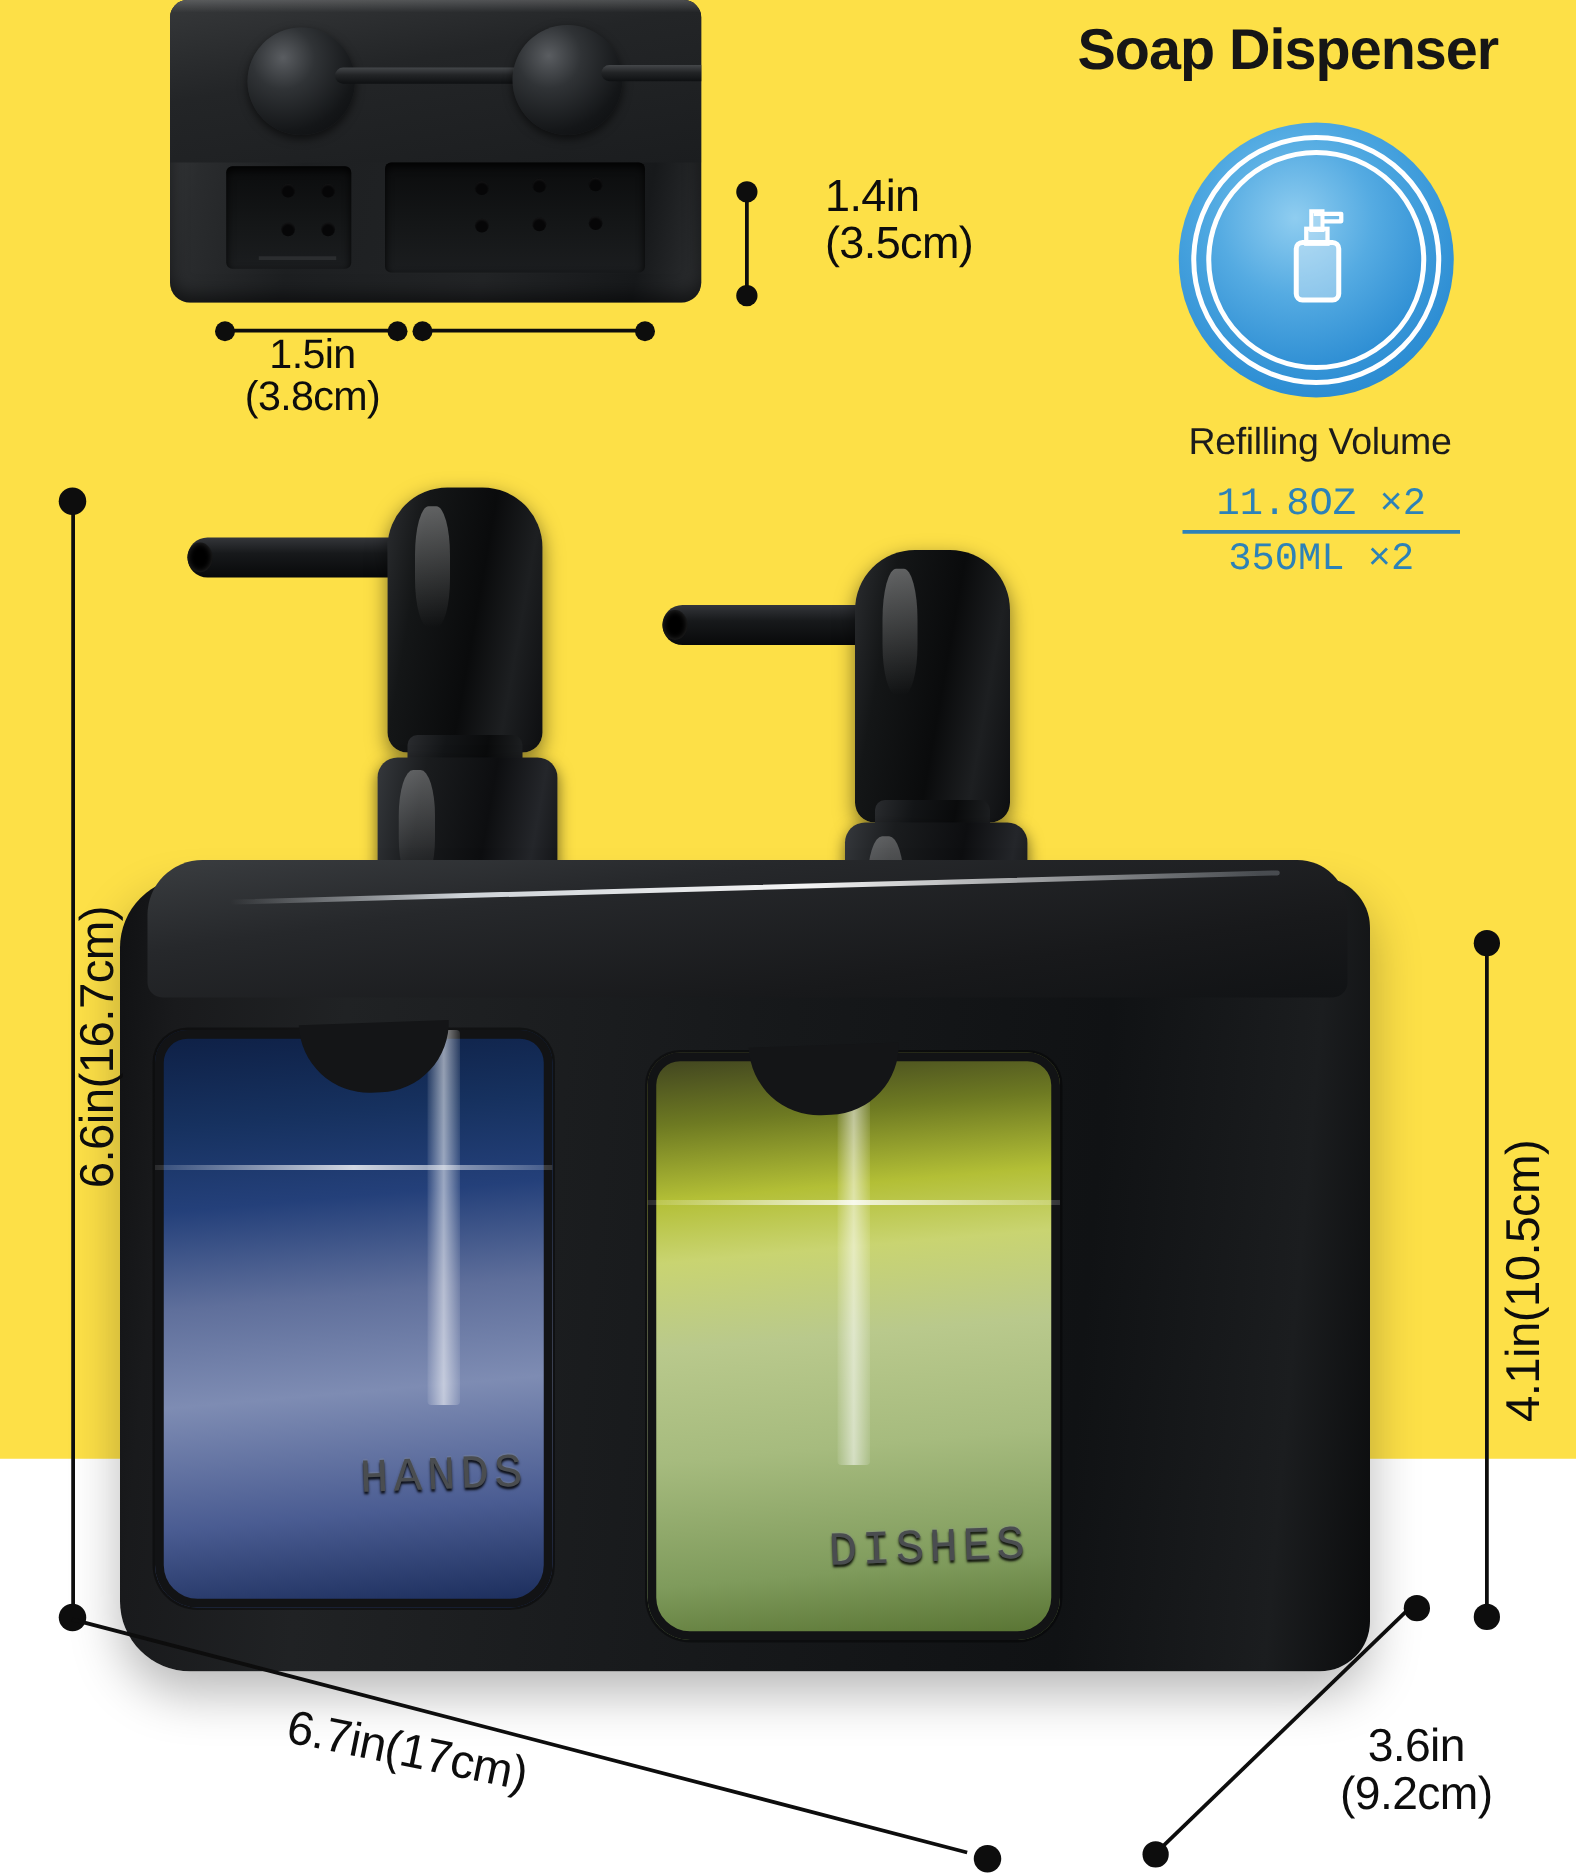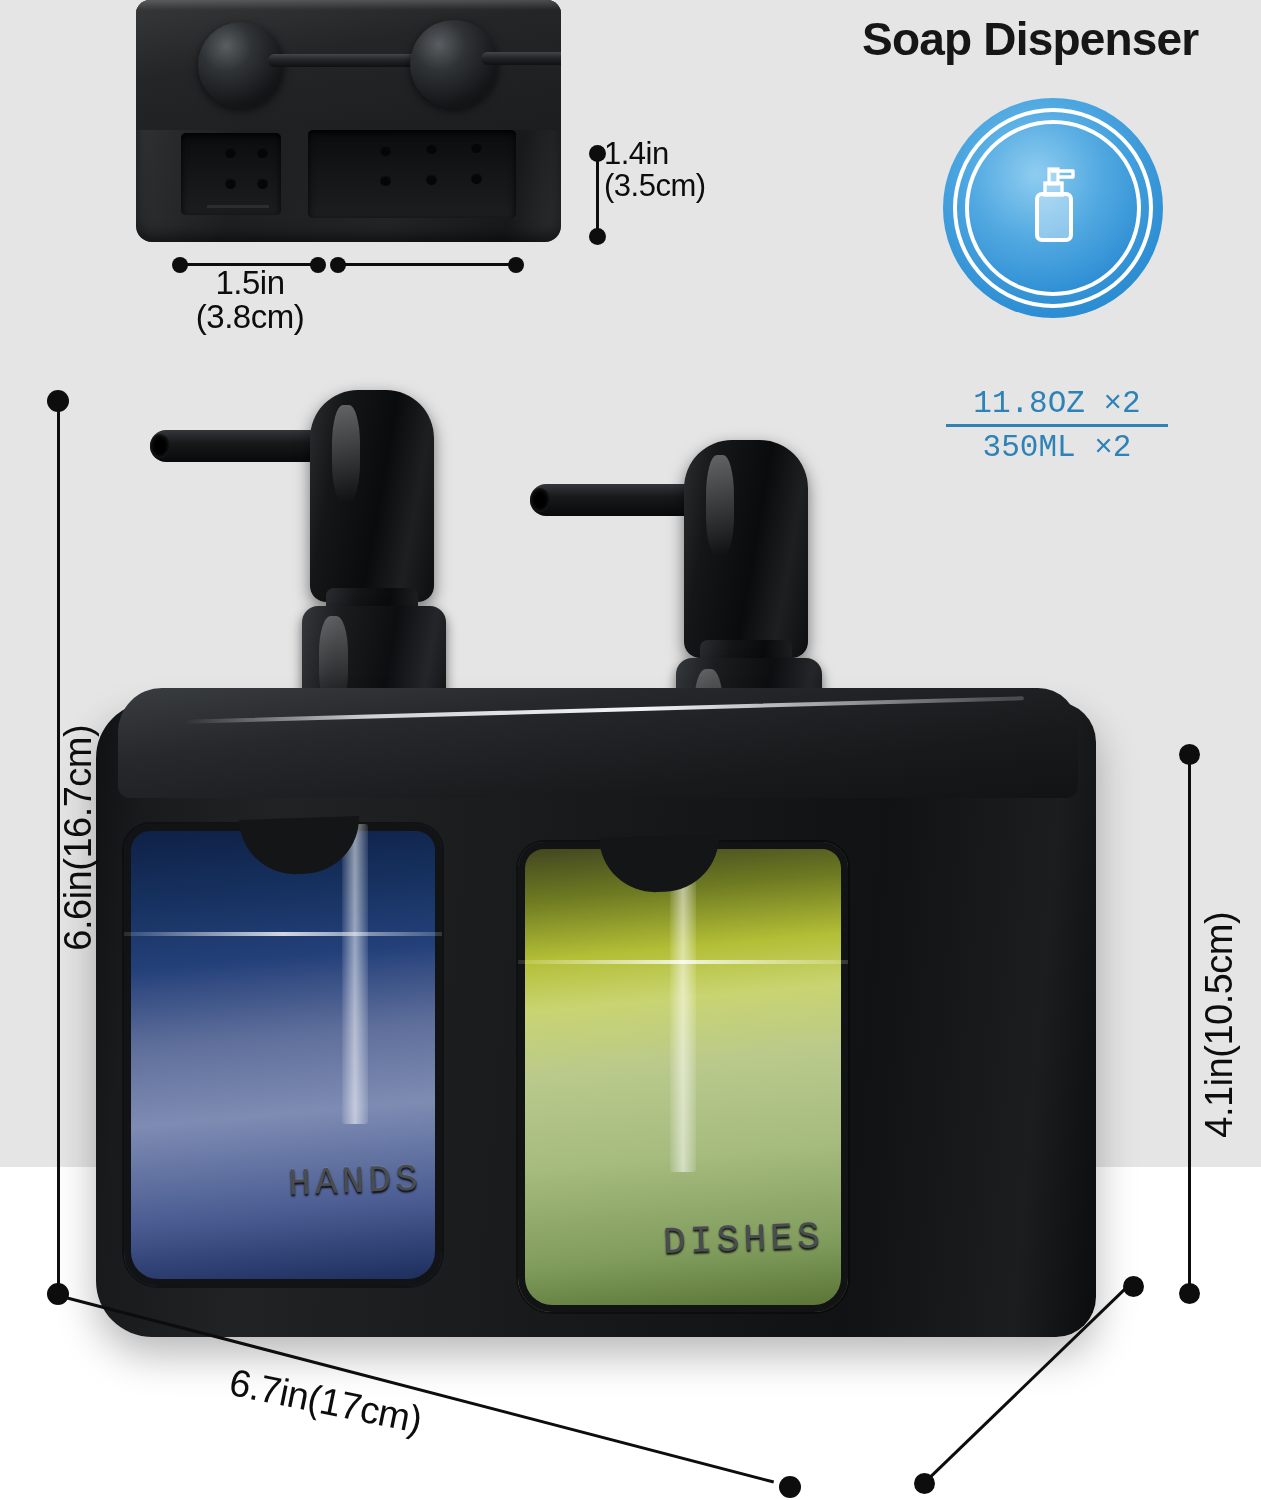--- a/index.html
+++ b/index.html
@@ -2,21 +2,21 @@
 <html><head>
 <meta charset="utf-8">
 <style>
   * { margin:0; padding:0; box-sizing:border-box; }
   html,body{
     width:1261px; height:1500px;
     background:#ffffff;
     font-family:"Liberation Sans", sans-serif;
     overflow:hidden;
   }
-  #stage{ position:relative; width:1261px; height:1167px; background:#e5e5e5; }
+  #stage{ position:relative; width:1261px; height:1167px; background:#fde047; }
 
   
   .abs{ position:absolute;font-family:Liberation Mono, monospace; }
   .dimtext{
     color:#0d0d0d;
     font-family:"Liberation Sans", sans-serif;
     font-weight:400;
     letter-spacing:-0.5px;
     white-space:nowrap;
     line-height:1.04;
@@ -205,21 +205,21 @@
     position:absolute; border-radius:16px;
     background:linear-gradient(100deg,#35383c 0%,#1a1c1e 24%,#0d0e10 58%,#24262a 82%,#101113 100%);
     box-shadow:0 5px 12px rgba(0,0,0,.55);
   }
   .pump .collar::after{
     content:""; position:absolute; left:12%; top:8%; width:20%; height:70%;
     border-radius:40%; background:linear-gradient(180deg,rgba(255,255,255,.28),rgba(255,255,255,0));
   }
 
   
-  #lbl-h-1in{ left:604px; top:138px; font-size:31px; }
+  #lbl-h-1in{ left:660px; top:138px; font-size:36px; }
   #lbl-w-15{ left:185px; top:266px; font-size:33px; text-align:center; width:130px;}
   #lbl-w-33{ left:378px; top:266px; font-size:33px; text-align:center; width:140px;}
   #lbl-left-66{
     left:-86px; top:818px; width:330px; text-align:center;
     font-size:38px; transform:rotate(-90deg);
   }
   #lbl-right-41{
     left:1060px; top:1005px; width:320px; text-align:center;
     font-size:38px; transform:rotate(-90deg);
   }
@@ -243,20 +243,21 @@
     <div id="badge-ring-inner">
       <svg id="badge-icon" viewBox="0 0 84 96">
         <rect x="26" y="34" width="34" height="46" rx="5" ry="5" fill="rgba(255,255,255,.35)" stroke="#ffffff" stroke-width="4"></rect>
         <rect x="34" y="23" width="17" height="12" fill="rgba(255,255,255,.3)" stroke="#ffffff" stroke-width="3.4"></rect>
         <rect x="38" y="9" width="9" height="15" fill="rgba(255,255,255,.3)" stroke="#ffffff" stroke-width="3.2"></rect>
         <path d="M40 11 H62 L62 17 H47" fill="none" stroke="#ffffff" stroke-width="3.4" stroke-linejoin="round"></path>
       </svg>
     </div>
   </div>
 
+  <div class="abs dimtext" id="refill-label">Refilling Volume</div>
 
   <div class="abs" id="vol-block">
     <div class="vol-line">11.8OZ ×2</div>
     <div id="vol-rule"></div>
     <div class="vol-line">350ML ×2</div>
   </div>
 
   <div class="abs" id="top-product">
     <div class="tp-deck"></div>
     <div class="tp-top-sheen"></div>
@@ -360,14 +361,18 @@
 
   <div class="dimline" style="left:58px; top:1294px; width:740px; height:3px;
               transform-origin:0 0; transform:rotate(14.6deg);"></div>
   <div class="dot" style="left:779px; top:1476px; width:22px; height:22px;"></div>
   <div class="abs dimtext" id="lbl-bottom-67">6.7in(17cm)</div>
 
   <div class="dimline" style="left:924px; top:1481px; width:290px; height:3px;
               transform-origin:0 0; transform:rotate(-44deg);"></div>
   <div class="dot" style="left:914px; top:1473px; width:21px; height:21px;"></div>
   <div class="dot" style="left:1123px; top:1276px; width:21px; height:21px;"></div>
+  <div class="abs dimtext" id="lbl-bottom-36">
+    <div>3.6in</div>
+    <div>(9.2cm)</div>
+  </div>
 
 </div>
 
 </body></html>

